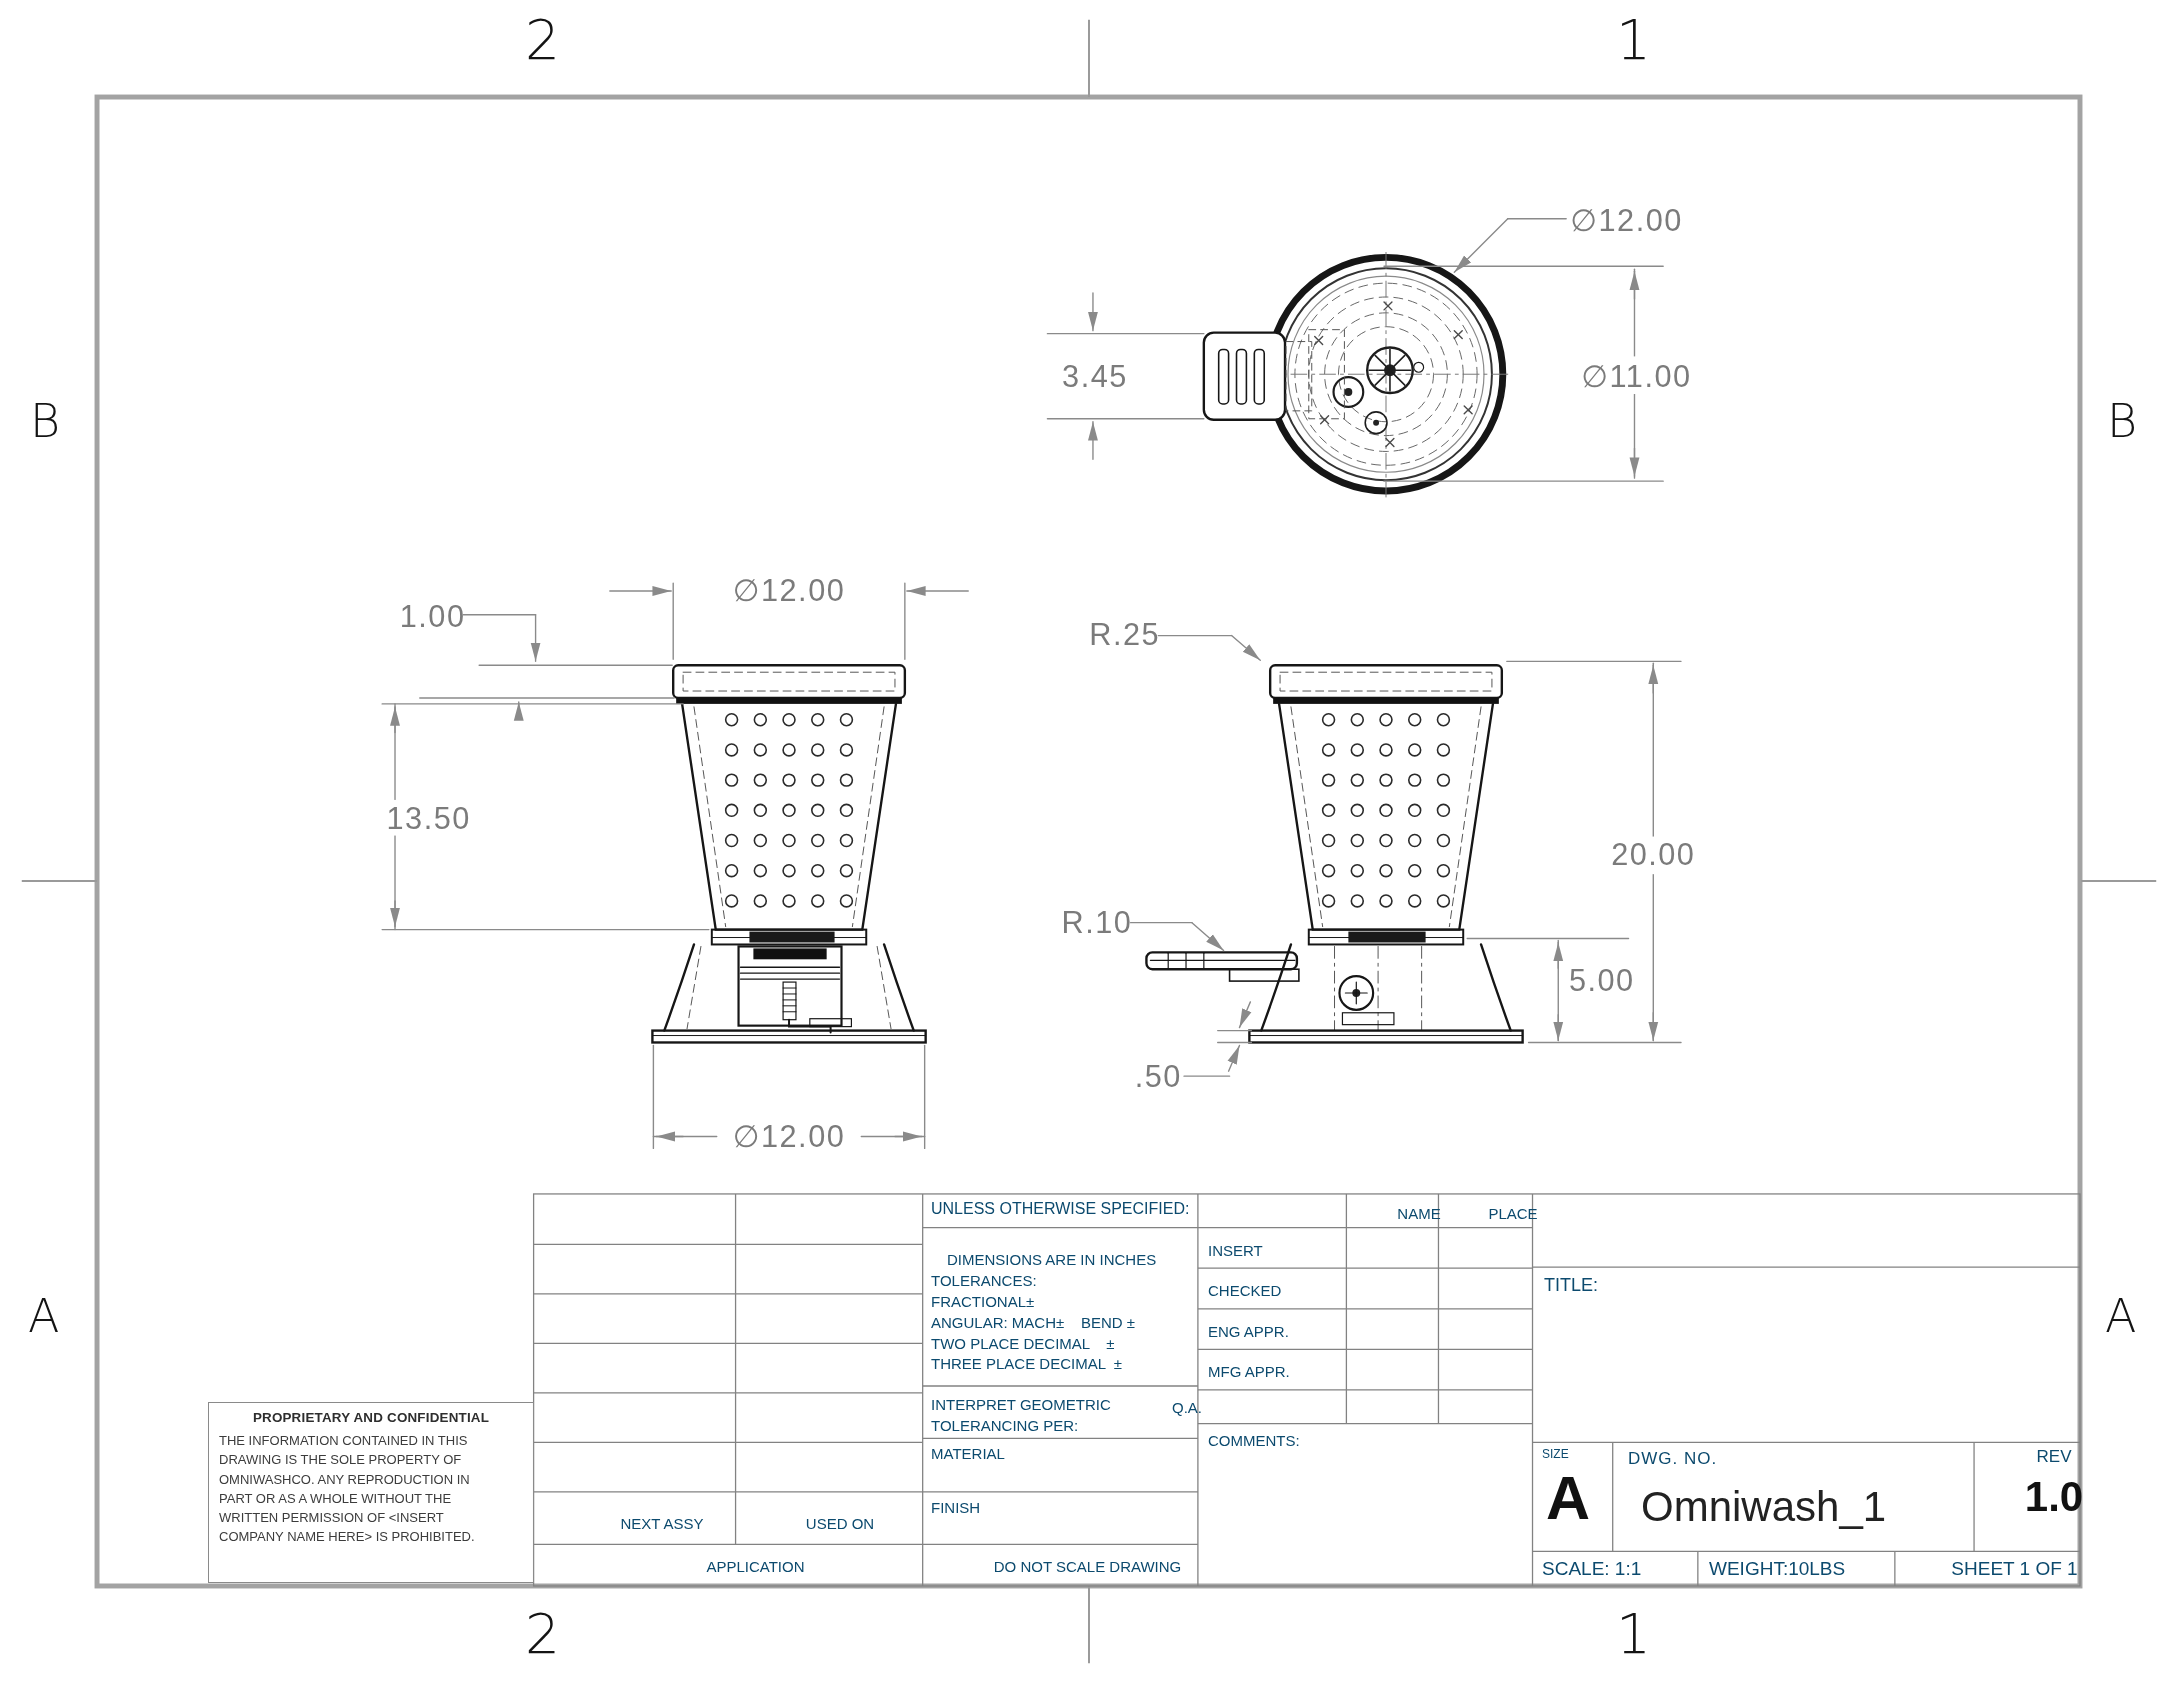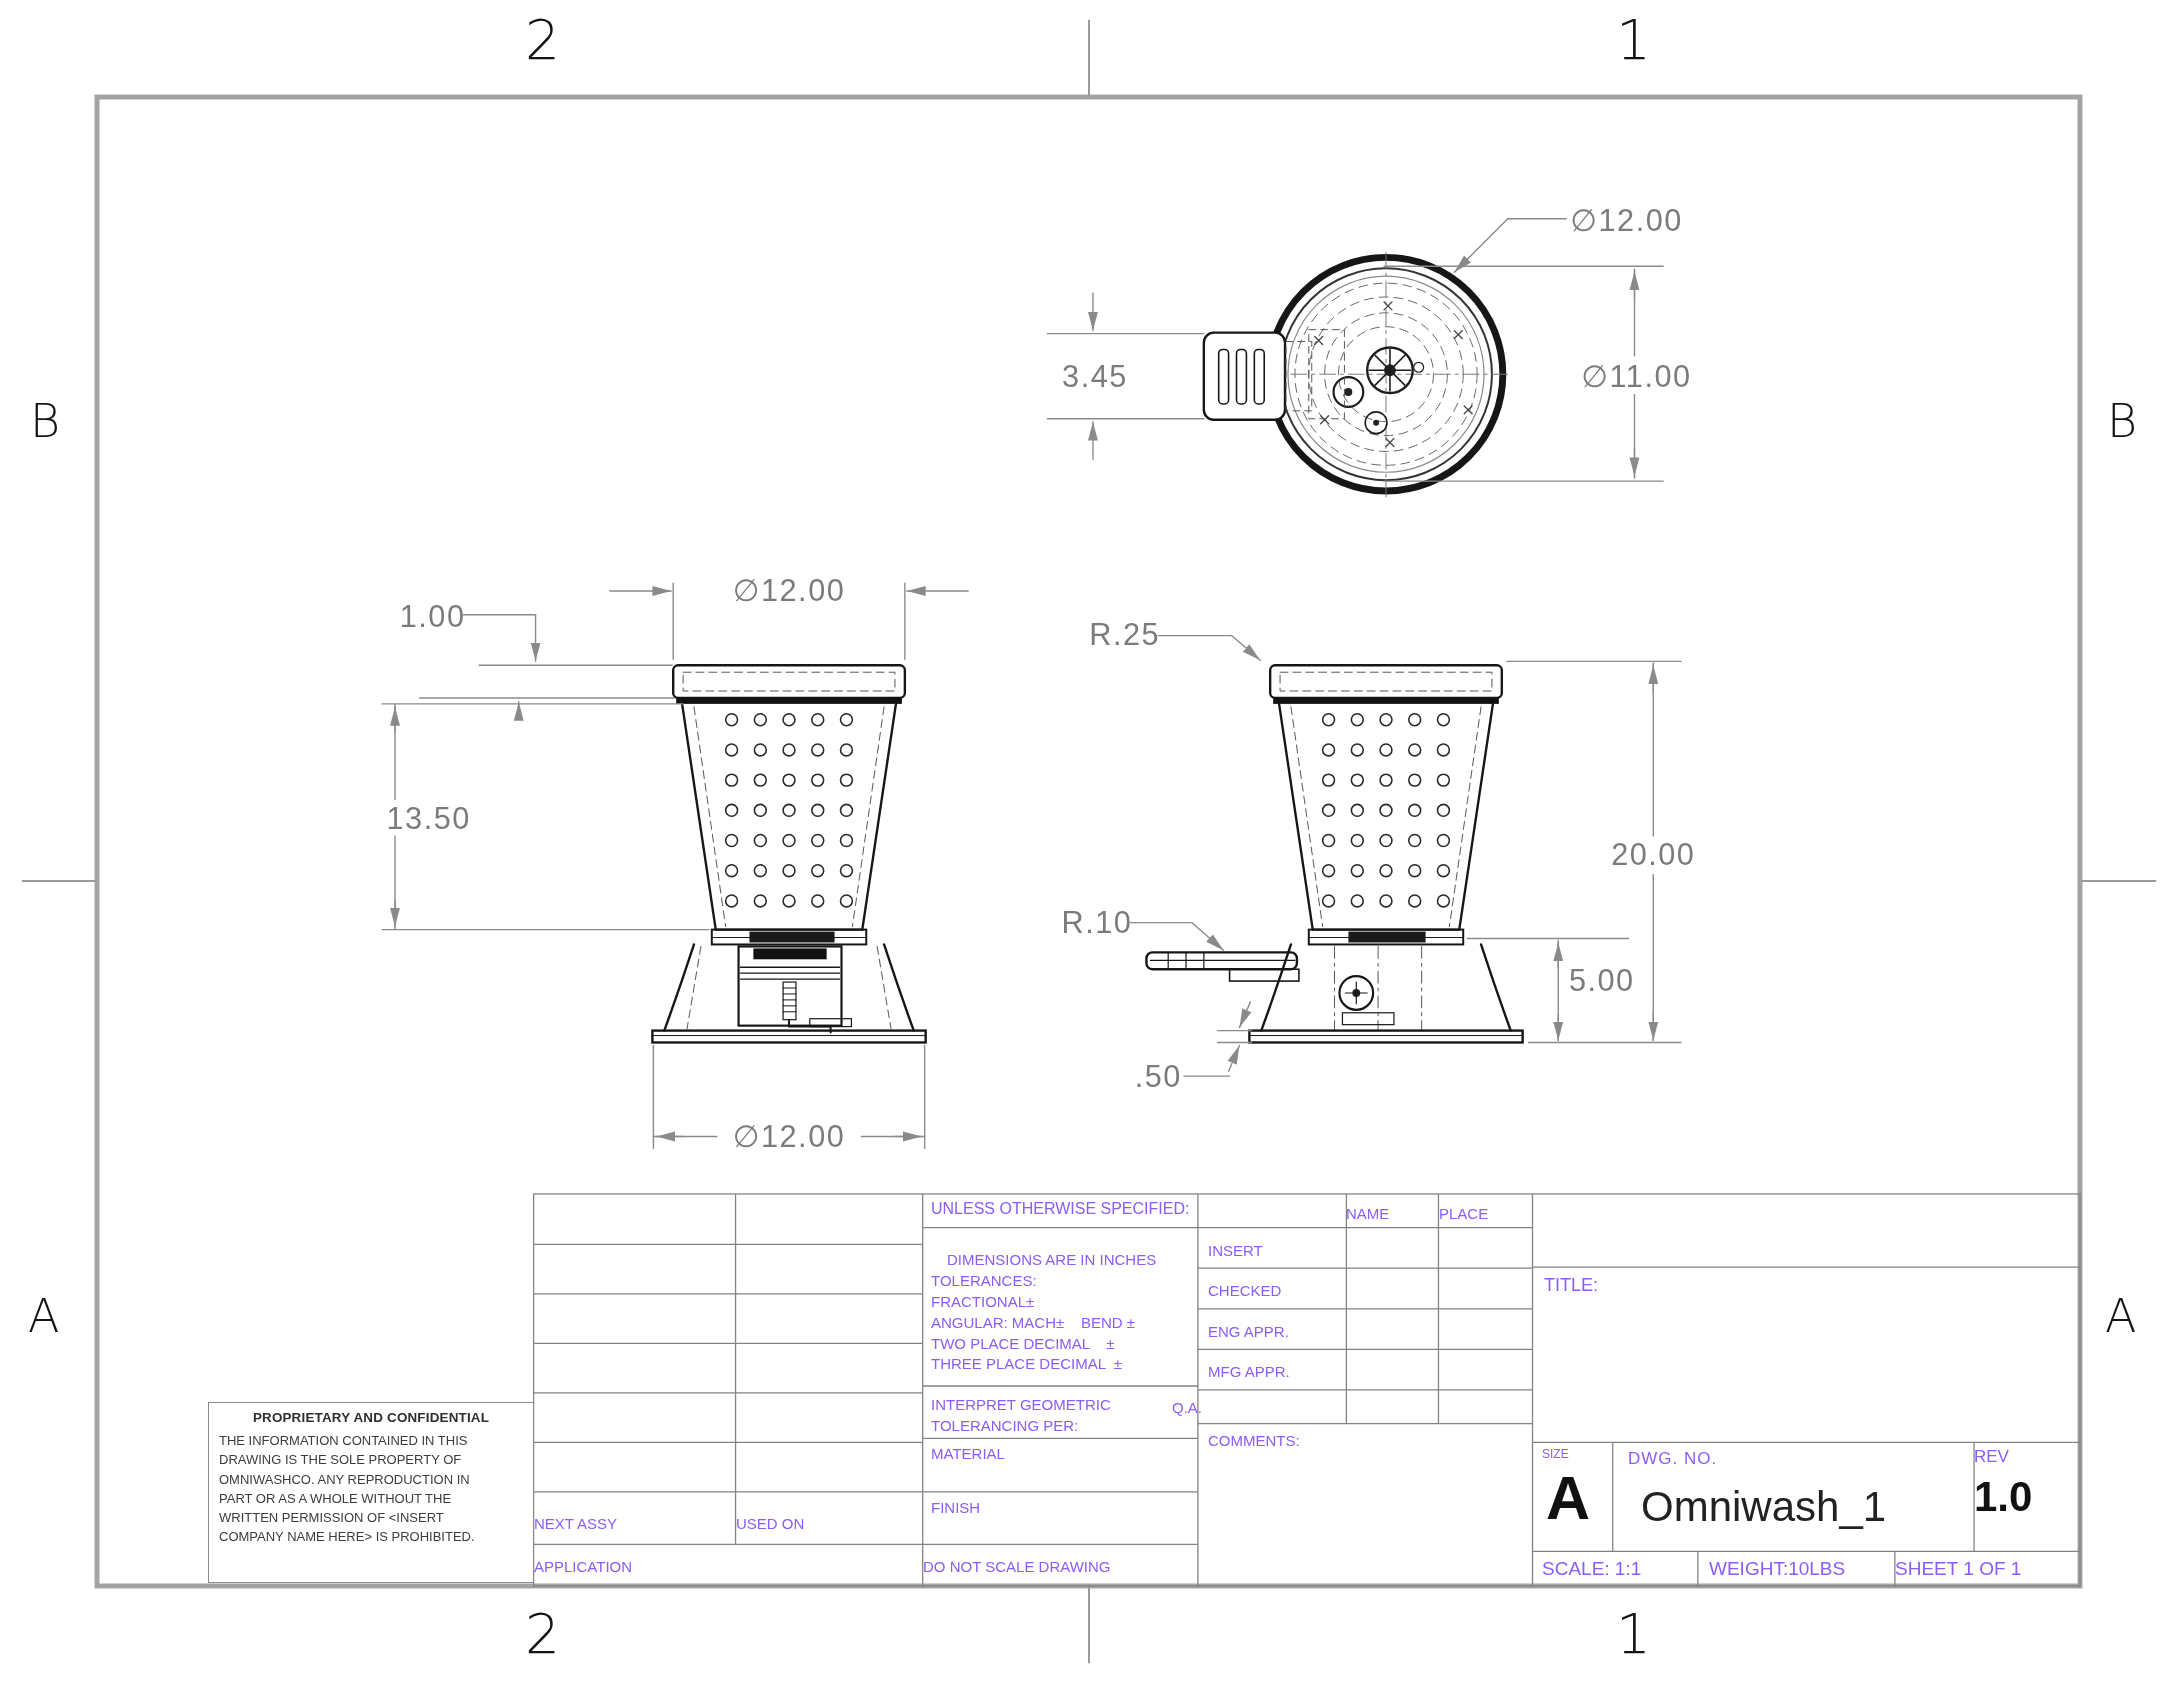--- a/index.html
+++ b/index.html
@@ -3,24 +3,24 @@
 <meta charset="utf-8">
 <style>
   html,body{margin:0;padding:0;background:#ffffff;}
   #sheet{position:relative;width:2178px;height:1683px;background:#ffffff;overflow:hidden;
          font-family:"Liberation Sans", sans-serif;}
   svg{position:absolute;left:0;top:0;}
   .dimtext{font-family:"Liberation Sans",sans-serif;font-size:31px;fill:#7b7b7b;letter-spacing:1.5px;}
   .zone{position:absolute;color:#141414;font-family:"DejaVu Sans",sans-serif;font-weight:300;}
   .zone.num{font-size:55px;}
   .zone.let{font-size:46px;}
-  .tbtext{position:absolute;color:#8b5cf6;}
+  .tbtext{position:absolute;color:#0c4a6e;}
   .tol-line{white-space:pre;}
   .small{font-size:15px;line-height:21px;}
-  .cell-center{}
+  .cell-center{text-align:center;padding-left:27px;}
   #prop-box{position:absolute;left:208px;top:1402px;width:324px;height:179px;border:1px solid #8a8a8a;
             color:#2e2e2e;}
   #prop-box h4{margin:7px 4px 6px 4px;text-align:center;font-size:13.4px;letter-spacing:0.2px;}
   #prop-box .body{padding:0 10px;font-size:13px;line-height:19.3px;color:#3c3c3c;}
 </style>
 </head>
 <body>
 
 <div id="sheet">
 

